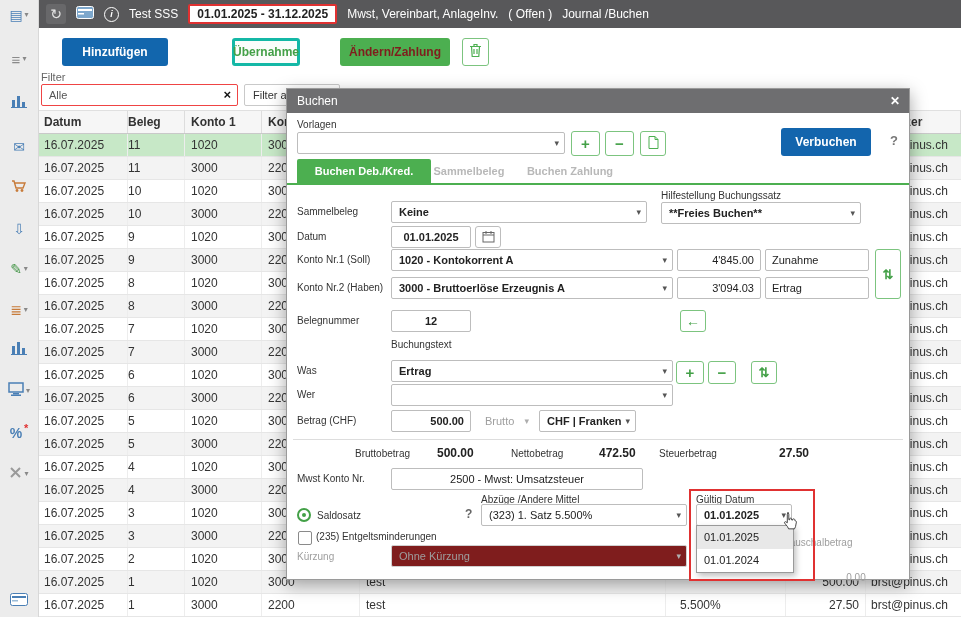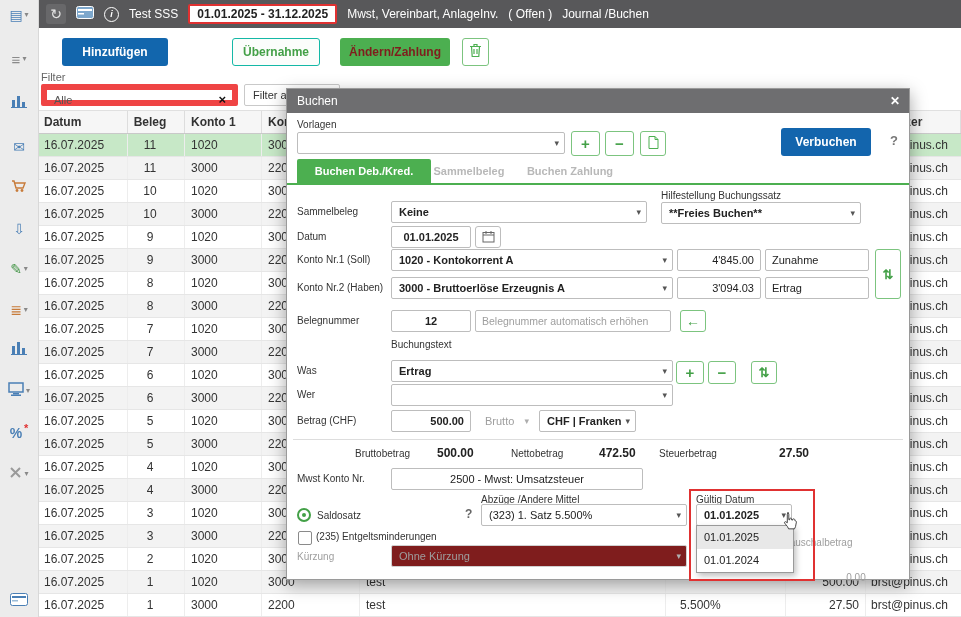--- a/index.html
+++ b/index.html
@@ -24,41 +24,41 @@
            font-style:italic;font-weight:bold;display:flex;align-items:center;justify-content:center}
   .period{background:#fff;color:#222;font-weight:bold;border:2px solid #e03131;
           padding:1px 7px;border-radius:2px}
 
   
   .abtn{position:absolute;height:28px;border-radius:3px;font-size:12px;font-weight:bold;
         display:flex;align-items:center;justify-content:center;box-sizing:border-box;z-index:2;cursor:pointer}
 
   
   .flabel{position:absolute;left:41px;top:71px;font-size:11px;color:#666;z-index:2}
-  .finput{position:absolute;left:41px;top:84px;width:197px;height:22px;border:6px solid #ef4444;
+  .finput{position:absolute;left:41px;top:84px;width:197px;height:22px;border:1px solid #ef4444;
           border-radius:2px;background:#fff;font-size:11px;line-height:20px;color:#555;
           padding-left:7px;box-sizing:border-box;z-index:2}
   .fclear{position:absolute;right:6px;top:0;font-size:13px;font-weight:bold;color:#111;line-height:20px}
   .fauf{position:absolute;left:244px;top:84px;width:96px;height:22px;border:1px solid #c9c9c9;
         border-radius:2px;background:#fff;font-size:11px;color:#333;line-height:20px;
         padding-left:8px;box-sizing:border-box;z-index:2}
 
   
   .tablewrap{position:absolute;left:38px;top:110px;width:923px;z-index:1}
   .thead{display:flex;height:24px;background:#f6f6f6;border-top:1px solid #e0e0e0;
          border-bottom:1px solid #c9c9c9;font-weight:bold;font-size:12px;color:#333;box-sizing:border-box}
   .trow{display:flex;height:23px;background:#fff;border-bottom:1px solid #e6e6e6;
         font-size:12px;color:#333;box-sizing:border-box}
   .trow.alt{background:#f3f3f3}
   .trow.sel{background:#c7e8c7}
   .tcell{line-height:22px;padding-left:6px;white-space:nowrap;overflow:hidden;
          border-right:1px solid #ededed;box-sizing:border-box;flex:none}
   .thead .tcell{border-right:1px solid #ddd;line-height:23px}
   .c0{width:90px}
-  .c1{width:57px;text-align:center;padding-left:0;padding-right:12px}
+  .c1{width:57px;text-align:left;padding-left:0;padding-right:12px}
   .c2{width:77px}
   .c3{width:98px}
   .c4{width:306px}
   .c5{width:120px;padding-left:14px}
   .c6{width:80px;text-align:right;padding-left:0;padding-right:6px}
   .c7{width:95px;padding-left:5px;border-right:none}
 
   
   .modal{position:absolute;left:286px;top:88px;width:622px;height:490px;background:#fff;
          border:1px solid #9a9a9a;box-shadow:0 5px 16px rgba(0,0,0,.35);z-index:10;font-size:11px}
@@ -188,21 +188,21 @@
       </svg></span>
   <span class="tb-info">i</span>
   <span>Test SSS</span>
   <span class="period">01.01.2025 - 31.12.2025</span>
   <span>Mwst, Vereinbart, AnlageInv.</span>
   <span>( Offen )</span>
   <span>Journal /Buchen</span>
 </div>
 
 <div class="abtn" style="left:62px;top:38px;width:106px;background:#1266ad;color:#fff">Hinzufügen</div>
-<div class="abtn" style="left:232px;top:38px;width:88px;background:#fbfdfb;border:1px solid #14b8a6;color:#43a047">Übernahme</div>
+<div class="abtn" style="left:232px;top:38px;width:68px;background:#fbfdfb;border:3px solid #14b8a6;color:#43a047">Übernahme</div>
 <div class="abtn" style="left:340px;top:38px;width:110px;background:#4caf50;color:#7f1d1d">Ändern/Zahlung</div>
 <div class="abtn" style="left:462px;top:38px;width:27px;background:#fff;border:1px solid #7cc47f">
     <span><svg width="13" height="15">
         <path d="M1 3.5h11M5 3V1.5h3V3M2.5 3.5l.7 10h6.6l.7-10M5 6v5M8 6v5" fill="none" stroke="#4caf50" stroke-width="1.2"></path>
       </svg></span>
   </div>
 
 <div class="flabel">Filter</div>
 <div class="finput">
   <span>Alle</span>
@@ -501,21 +501,20 @@
   <div class="lbl" style="left:10px;top:193px">Konto Nr.2 (Haben)</div>
   <div class="dd" style="left:104px;top:188px;width:282px">
     <span class="b">3000 - Bruttoerlöse Erzeugnis A</span>
     <span class="car">▾</span>
   </div>
   <div class="inp" style="left:390px;top:188px;width:84px;text-align:right">3'094.03</div>
   <div class="inp" style="left:478px;top:188px;width:104px">Ertrag</div>
 
   <div class="lbl" style="left:10px;top:226px">Belegnummer</div>
   <div class="inp b" style="left:104px;top:221px;width:80px;text-align:center">12</div>
-  <div class="inp" style="left:188px;top:221px;width:196px;color:#9e9e9e;font-size:10.5px">Belegnummer automatisch erhöhen</div>
   <div class="gbtn" style="left:393px;top:221px;width:26px;height:22px;font-size:14px">
       <span>←</span>
     </div>
 
   <div class="lbl" style="left:104px;top:250px">Buchungstext</div>
 
   <div class="lbl" style="left:10px;top:276px">Was</div>
   <div class="dd" style="left:104px;top:271px;width:282px">
     <span class="b">Ertrag</span>
     <span class="car">▾</span>

